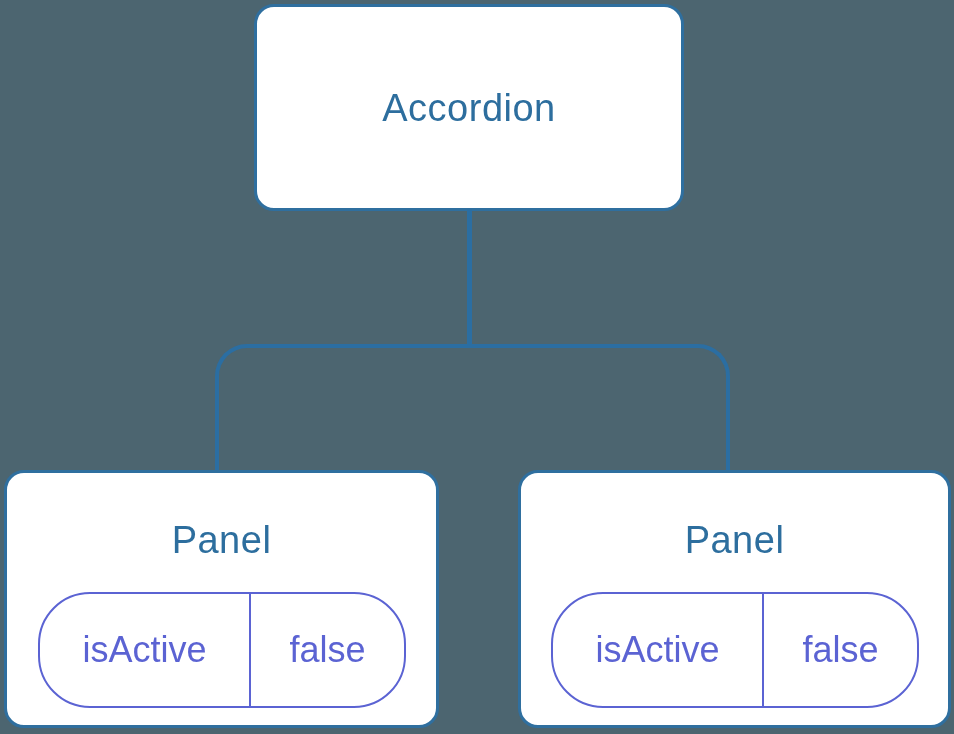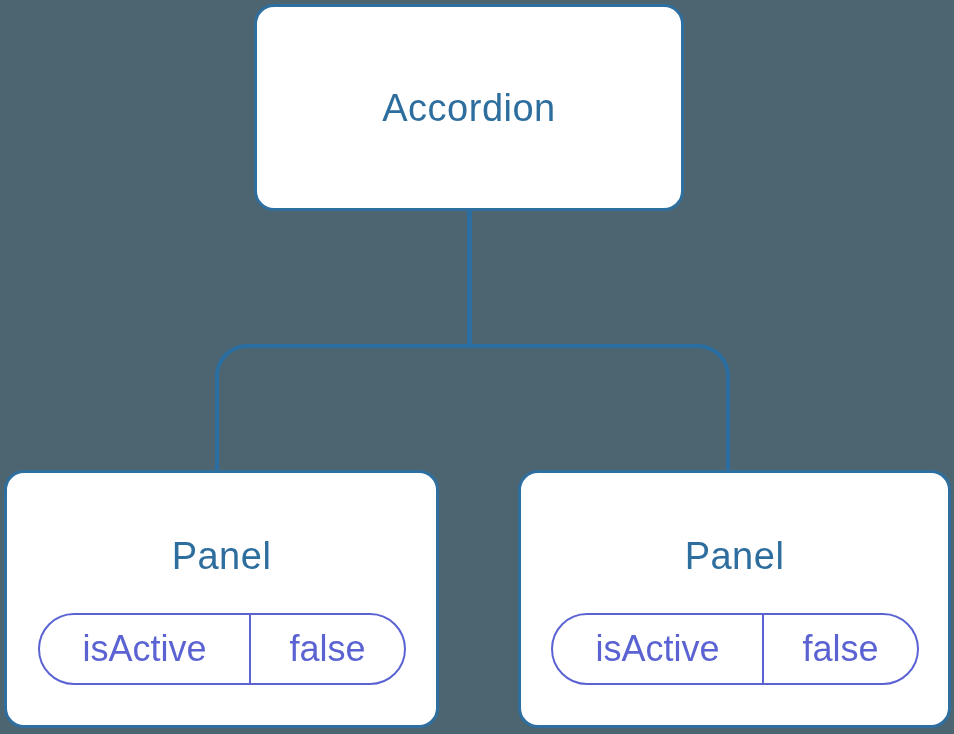--- a/index.html
+++ b/index.html
@@ -60,28 +60,28 @@
     border: 4px solid var(--connector);
     border-bottom: none;
     border-radius: 32px 32px 0 0;
   }
   .panel-node {
     top: 470px;
     height: 258px;
     display: flex;
     flex-direction: column;
     align-items: center;
-    padding-top: 62px;
-    gap: 36px;
+    padding-top: 46px;
   }
   .panel-left  { left: 4px;   width: 435px; }
   .panel-right { left: 518px; width: 433px; }
   .state-pill {
+    margin-top: 31px;
     width: 368px;
-    height: 72px;
+    height: 116px;
     border: 2px solid var(--state);
     border-radius: 52px;
     display: flex;
     align-items: stretch;
     color: var(--state);
     font-size: 36px;
     font-weight: 400;
     overflow: hidden;
   }
   .pill-cell {

